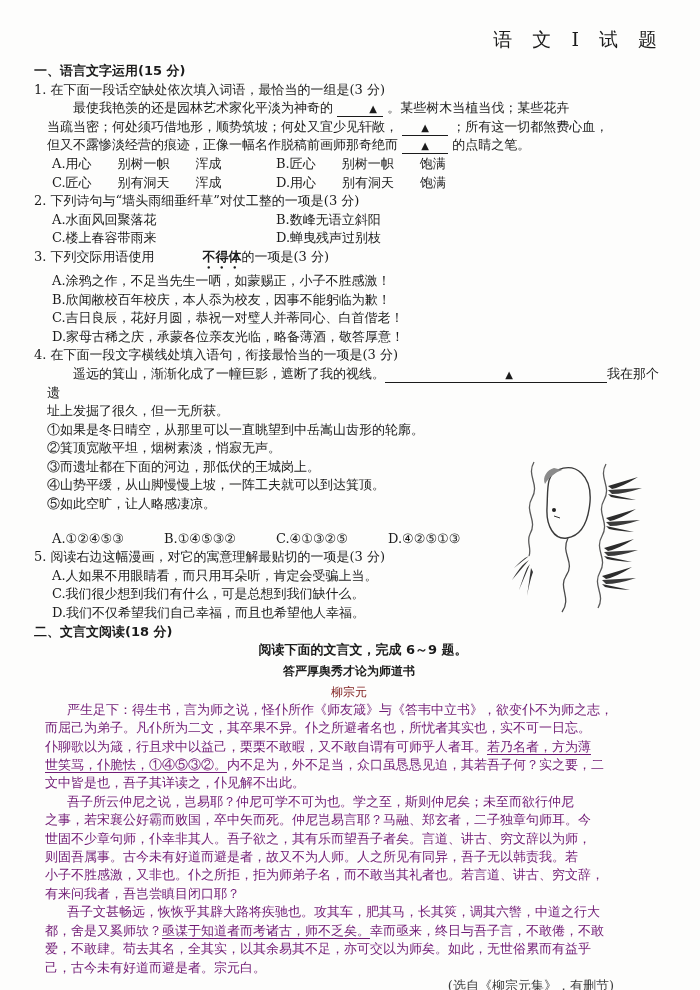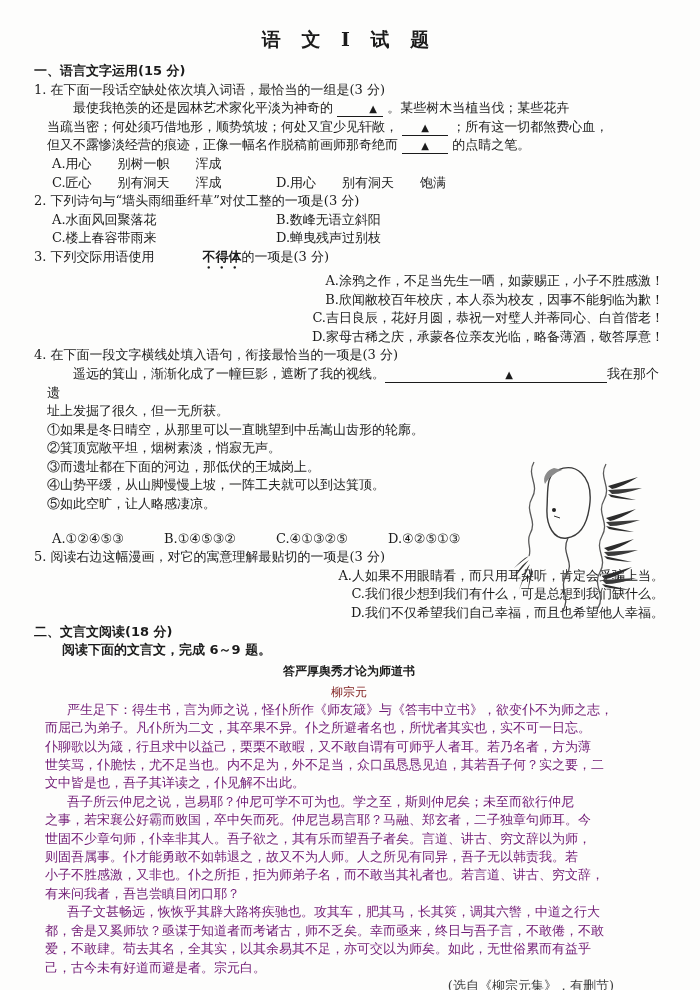--- a/index.html
+++ b/index.html
@@ -8,70 +8,71 @@
     position: relative;
     width: 700px; height: 990px;
     margin: 0 auto;
     background: #fdfdfc;
     color: #1b1b1b;
     font-family: "DejaVu Serif", "Liberation Serif", serif;
     padding: 26px 36px 0 34px;
     overflow: hidden;
   }
   .title {
-    text-align: center;
-    font-size: 19px; font-weight: 700;
+    text-align: right;
+    font-size: 19px; font-weight: 400;
     letter-spacing: 7px;
     line-height: 26px;
     margin-bottom: 10px;
   }
   .line { font-size: 13px; line-height: 18.6px; white-space: pre-wrap; }
   .h { font-family: "DejaVu Sans", "Liberation Sans", sans-serif; font-weight: 700; }
   .pass  { padding-left: 13px; }
   .indent { text-indent: 2em; }
-  .opt   { padding-left: 18px; text-align: right; }
+  .opt   { padding-left: 18px; }
   .opt-row { display: flex; padding-left: 18px; }
   .opt-col { width: 224px; }
   .opt4  { width: 112px; margin-top: 16px; }
   .emph {
     font-family: "DejaVu Sans", "Liberation Sans", sans-serif; font-weight: 700;
     text-emphasis: filled dot; text-emphasis-position: under right; margin-left: 48px;
     -webkit-text-emphasis: filled dot; -webkit-text-emphasis-position: under;
   }
   .blank {
     display: inline-block; width: 46px; height: 15px;
     border-bottom: 1.2px solid #1b1b1b;
     text-align: center; font-size: 10px; line-height: 14px;
     vertical-align: baseline;
   }
   .blank.wide { width: 222px; }
   .essay-title { text-align: center; font-size: 12px; line-height: 23px; }
   .essay-author { text-align: center; font-size: 12px; line-height: 18px; color: #7f1d1d; }
   .wen { padding-left: 11px; color: #701a75; }
   .wen .line { line-height: 18.4px; }
   .wen .first { text-indent: 1.7em; }
-  .ul { text-underline-offset: 3px; }
+  .ul { text-decoration: underline; text-underline-offset: 3px; }
   .source { text-align: right; padding-right: 50px; color: #3d3d3d; }
   .cartoon { position: absolute; top: 456px; right: 24px; width: 182px; height: 168px; }
 </style>
 </head>
 <body>
 
 <div class="page">
 
   <div class="title">语 文 Ⅰ 试 题</div>
 
   <div class="line h">一、语言文字运用(15 分)</div>
 
   <div class="line">1. 在下面一段话空缺处依次填入词语，最恰当的一组是(3 分)</div>
   <div class="line pass indent"><span>最使我艳羡的还是园林艺术家化平淡为神奇的 </span><span class="blank">▲</span><span> 。某些树木当植当伐；某些花卉</span></div>
   <div class="line pass"><span>当疏当密；何处须巧借地形，顺势筑坡；何处又宜少见轩敞， </span><span class="blank">▲</span><span> ；所有这一切都煞费心血，</span></div>
   <div class="line pass"><span>但又不露惨淡经营的痕迹，正像一幅名作脱稿前画师那奇绝而 </span><span class="blank">▲</span><span> 的点睛之笔。</span></div>
   <div class="line opt-row">
     <span class="opt-col">A.用心　　别树一帜　　浑成</span>
+    <span class="opt-col">B.匠心　　别树一帜　　饱满</span>
   </div>
   <div class="line opt-row">
     <span class="opt-col">C.匠心　　别有洞天　　浑成</span>
     <span class="opt-col">D.用心　　别有洞天　　饱满</span>
   </div>
 
   <div class="line">2. 下列诗句与“墙头雨细垂纤草”对仗工整的一项是(3 分)</div>
   <div class="line opt-row">
     <span class="opt-col">A.水面风回聚落花</span>
     <span class="opt-col">B.数峰无语立斜阳</span>
@@ -101,35 +102,35 @@
     <span class="opt4">C.④①③②⑤</span>
     <span class="opt4">D.④②⑤①③</span>
   </div>
 
   <div class="line">5. 阅读右边这幅漫画，对它的寓意理解最贴切的一项是(3 分)</div>
   <div class="line opt">A.人如果不用眼睛看，而只用耳朵听，肯定会受骗上当。</div>
   <div class="line opt">C.我们很少想到我们有什么，可是总想到我们缺什么。</div>
   <div class="line opt">D.我们不仅希望我们自己幸福，而且也希望他人幸福。</div>
 
   <div class="line h">二、文言文阅读(18 分)</div>
-  <div class="line h" style="padding-left:28px;">阅读下面的文言文，完成 6～9 题。</div>
+  <div class="line h" style="padding-left:28px;text-align:center;">阅读下面的文言文，完成 6～9 题。</div>
   <div class="line h essay-title">答严厚舆秀才论为师道书</div>
   <div class="line essay-author">柳宗元</div>
 
   <div class="wen">
     <div class="line first">严生足下：得生书，言为师之说，怪仆所作《师友箴》与《答韦中立书》，欲变仆不为师之志，</div>
     <div class="line">而屈己为弟子。凡仆所为二文，其卒果不异。仆之所避者名也，所忧者其实也，实不可一日忘。</div>
     <div class="line"><span>仆聊歌以为箴，行且求中以益己，栗栗不敢暇，又不敢自谓有可师乎人者耳。</span><span class="ul">若乃名者，方为薄</span></div>
-    <div class="line"><span class="ul">世笑骂，仆脆怯，尤不足当也。</span><span>内不足为，外不足当，众口虽恳恳见迫，其若吾子何？实之要，二</span></div>
+    <div class="line"><span class="ul">世笑骂，仆脆怯，①④⑤③②。</span><span>内不足为，外不足当，众口虽恳恳见迫，其若吾子何？实之要，二</span></div>
     <div class="line">文中皆是也，吾子其详读之，仆见解不出此。</div>
 
     <div class="line first">吾子所云仲尼之说，岂易耶？仲尼可学不可为也。学之至，斯则仲尼矣；未至而欲行仲尼</div>
     <div class="line">之事，若宋襄公好霸而败国，卒中矢而死。仲尼岂易言耶？马融、郑玄者，二子独章句师耳。今</div>
     <div class="line">世固不少章句师，仆幸非其人。吾子欲之，其有乐而望吾子者矣。言道、讲古、穷文辞以为师，</div>
-    <div class="line">则固吾属事。仆才能勇敢不如韩退之，故又不为人师。人之所见有同异，吾子无以韩责我。若</div>
+    <div class="line">则固吾属事。古今未有好道而避是者，故又不为人师。人之所见有同异，吾子无以韩责我。若</div>
     <div class="line">小子不胜感激，又非也。仆之所拒，拒为师弟子名，而不敢当其礼者也。若言道、讲古、穷文辞，</div>
     <div class="line">有来问我者，吾岂尝瞋目闭口耶？</div>
 
     <div class="line first">吾子文甚畅远，恢恢乎其辟大路将疾驰也。攻其车，肥其马，长其筴，调其六辔，中道之行大</div>
     <div class="line"><span>都，舍是又奚师欤？</span><span class="ul">亟谋于知道者而考诸古，师不乏矣。</span><span>幸而亟来，终日与吾子言，不敢倦，不敢</span></div>
     <div class="line">爱，不敢肆。苟去其名，全其实，以其余易其不足，亦可交以为师矣。如此，无世俗累而有益乎</div>
     <div class="line">己，古今未有好道而避是者。宗元白。</div>
   </div>
 
   <div class="line source">(选自《柳宗元集》，有删节)</div>

